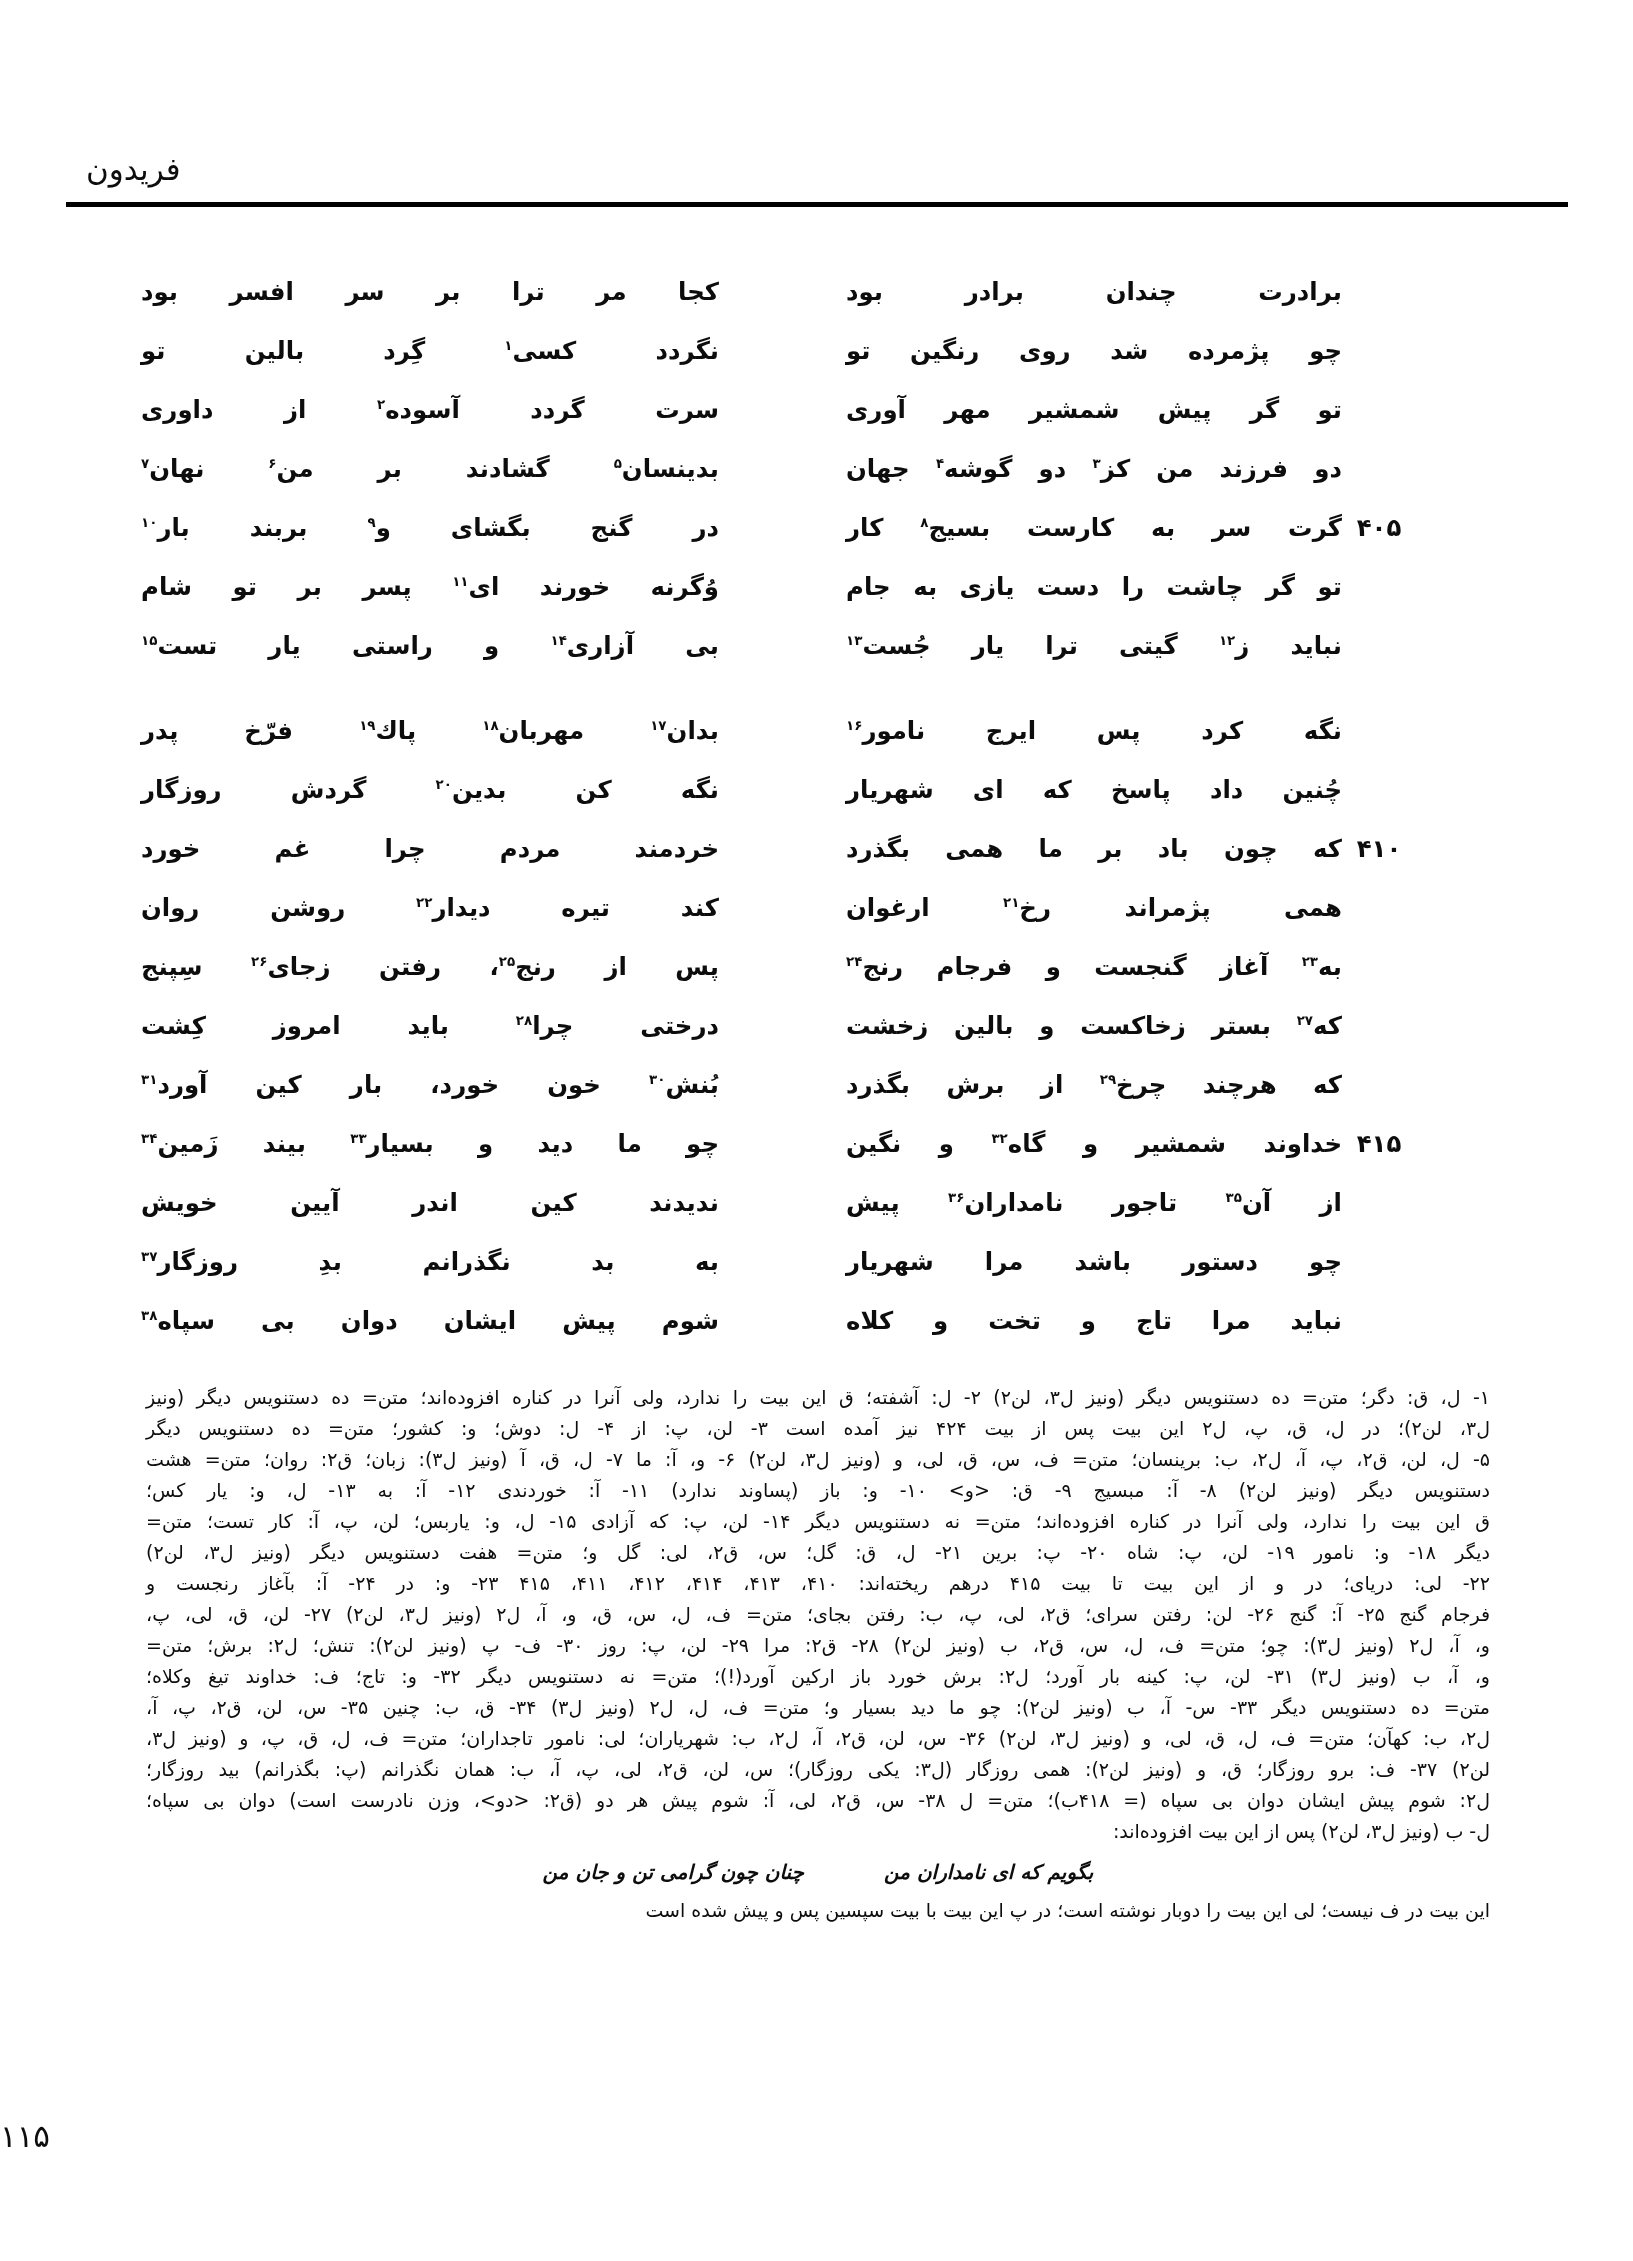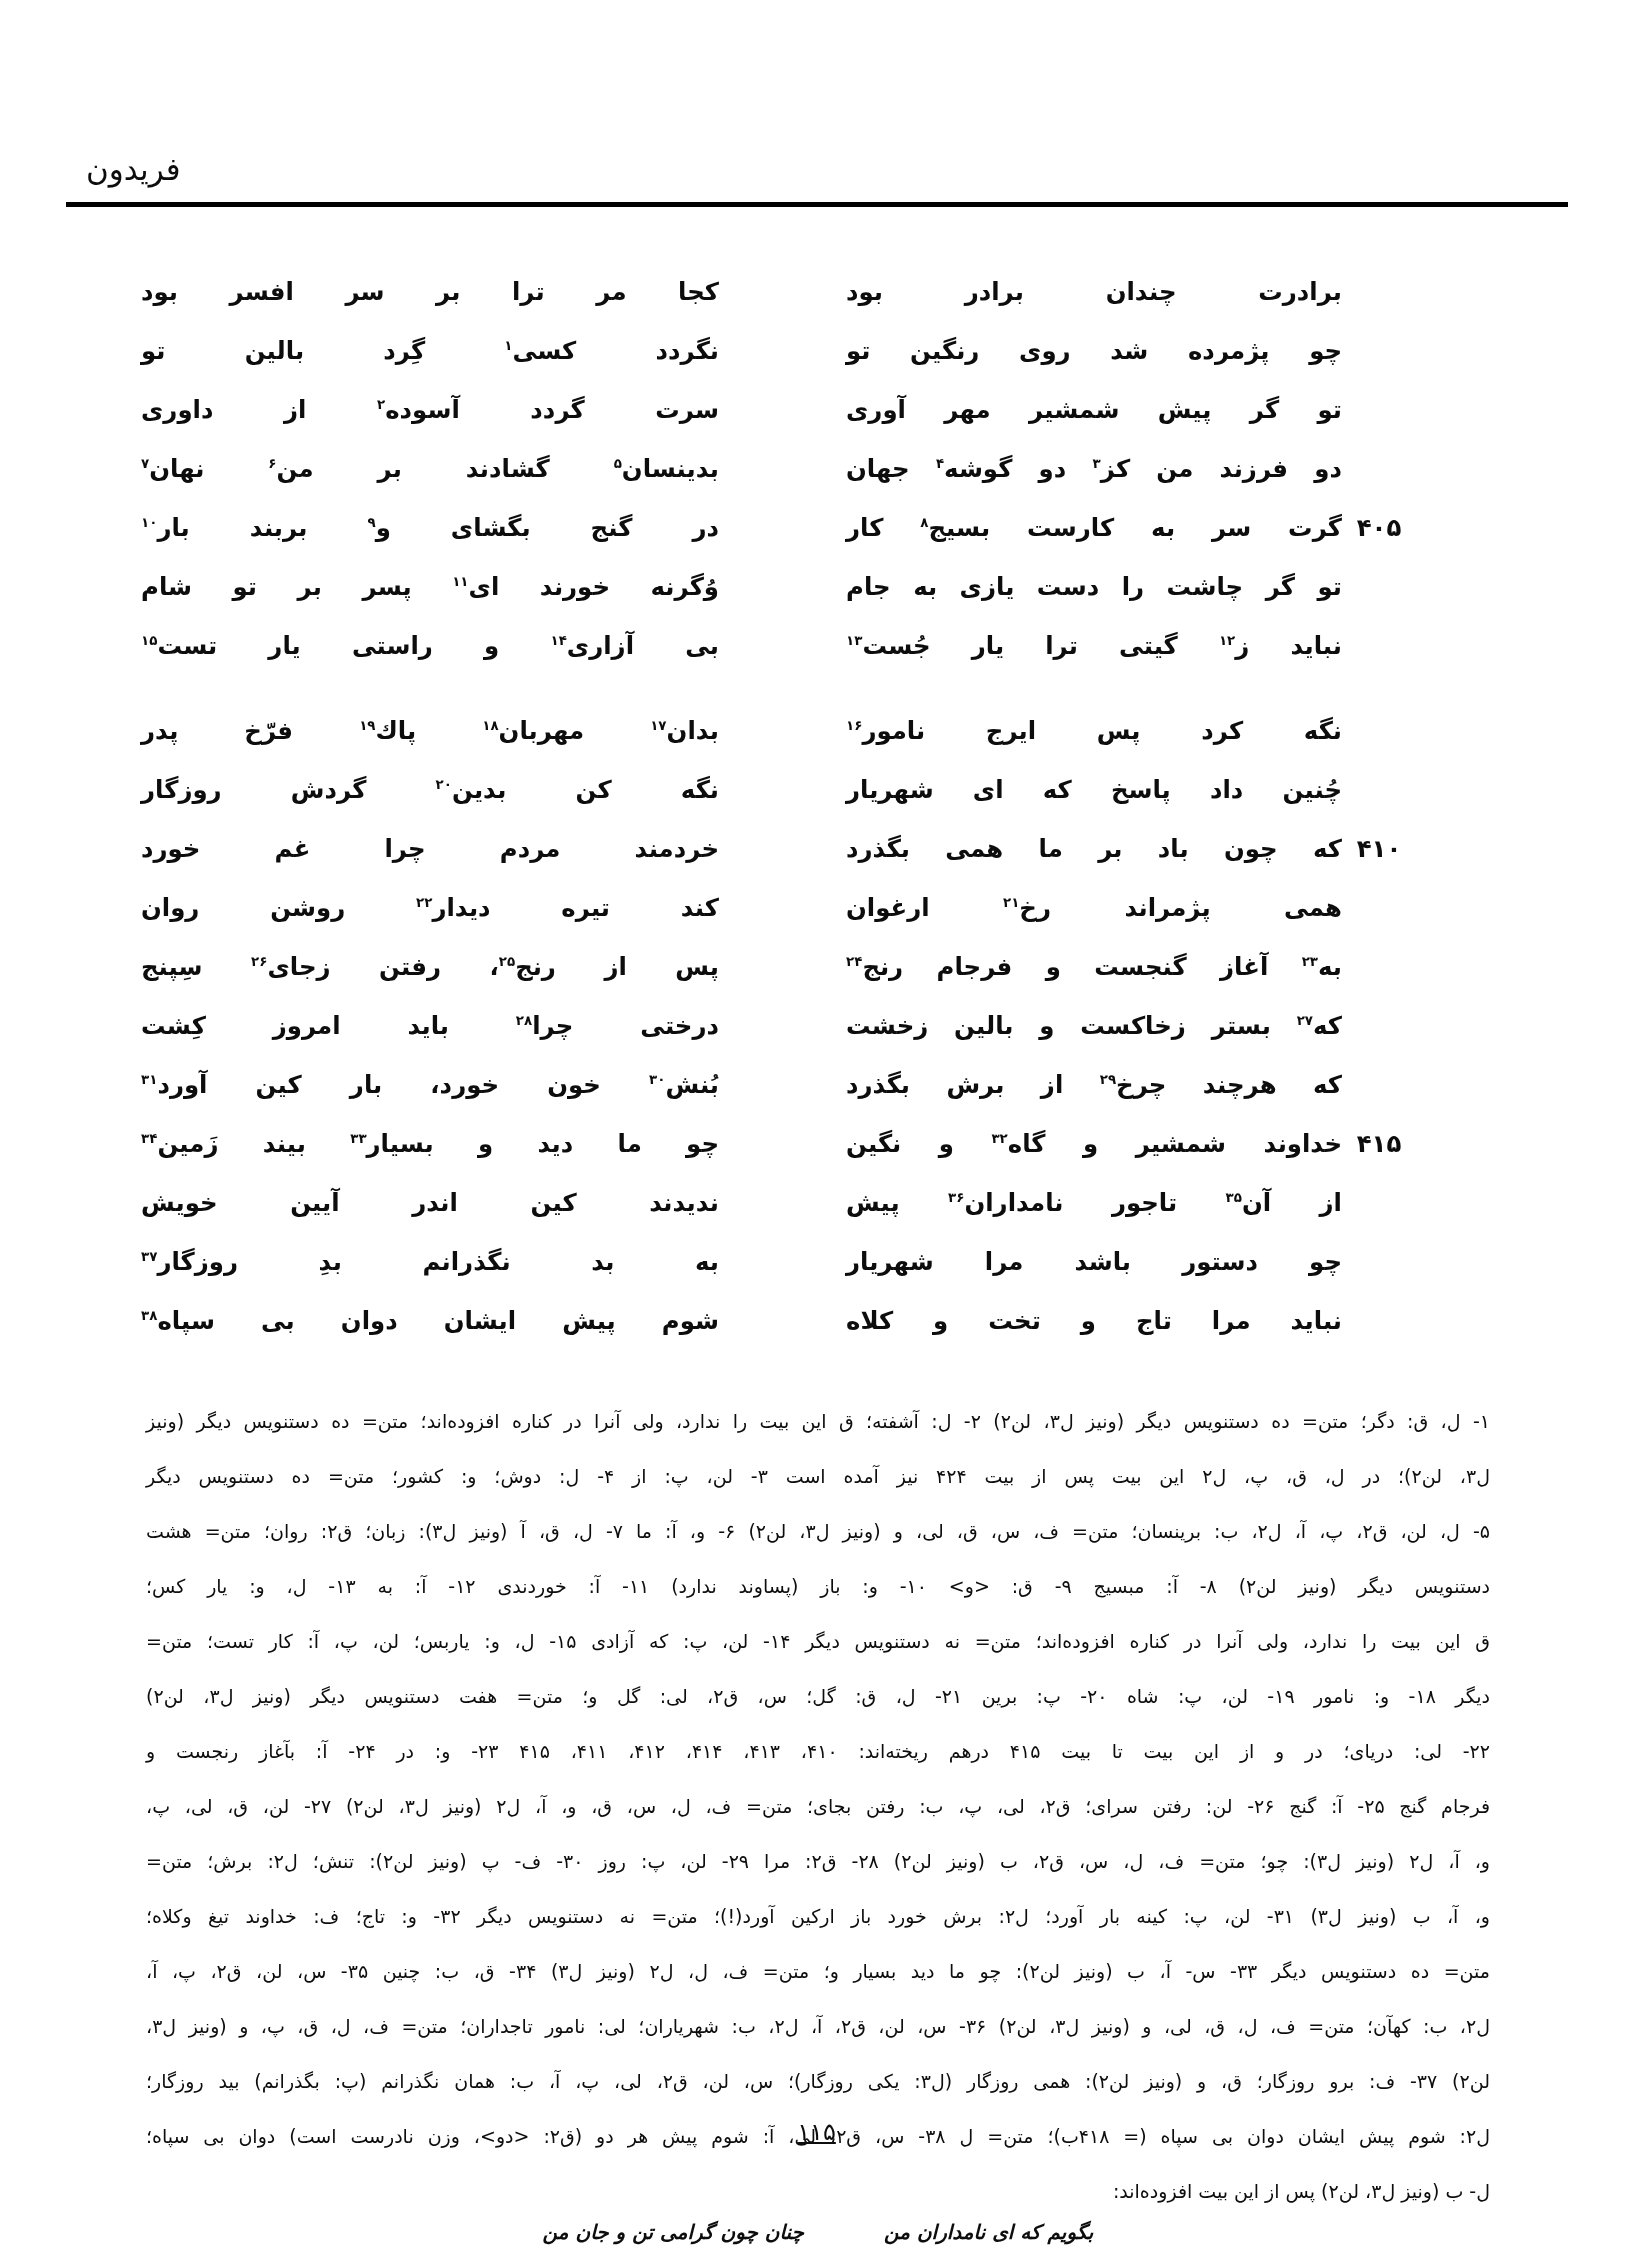--- a/index.html
+++ b/index.html
@@ -39,37 +39,37 @@
   .hemi-r{width:496px;flex:0 0 auto;text-align:justify;text-align-last:justify;}
   .colgap{width:91px;flex:0 0 auto;}
   .hemi-l{width:578px;flex:0 0 auto;text-align:justify;text-align-last:justify;}
   .hemi sup{font-size:0.55em;line-height:0;}
   
   .apparatus{
     position:absolute;top:1382px;left:146px;
     width:1344px;direction:rtl;
     font-size:19px;line-height:31px;
   }
-  .fn-line{text-align:justify;text-align-last:justify;margin-top:24px;}
+  .fn-line{text-align:justify;text-align-last:justify;}
   .fn-line.last{text-align-last:right;}
   .added-verse{
     display:flex;direction:rtl;justify-content:center;
     gap:80px;margin-top:9.7px;
     font-size:20px;font-weight:bold;
   }
   .added-verse .av{white-space:nowrap;font-style:italic;}
   .closing-note{
     text-align:right;margin-top:7px;
     font-size:19px;
   }
   
   .page-number{
     position:absolute;top:2118px;left:0;
-    width:100%;text-align:center;
-    font-size:24px;direction:rtl;text-decoration:underline;
+    width:100%;text-align:left;
+    font-size:31px;direction:rtl;
   }
 </style>
 </head>
 <body>
 
 <div class="page">
 
   <div class="running-head">فریدون</div>
   <div class="head-rule"></div>
 

